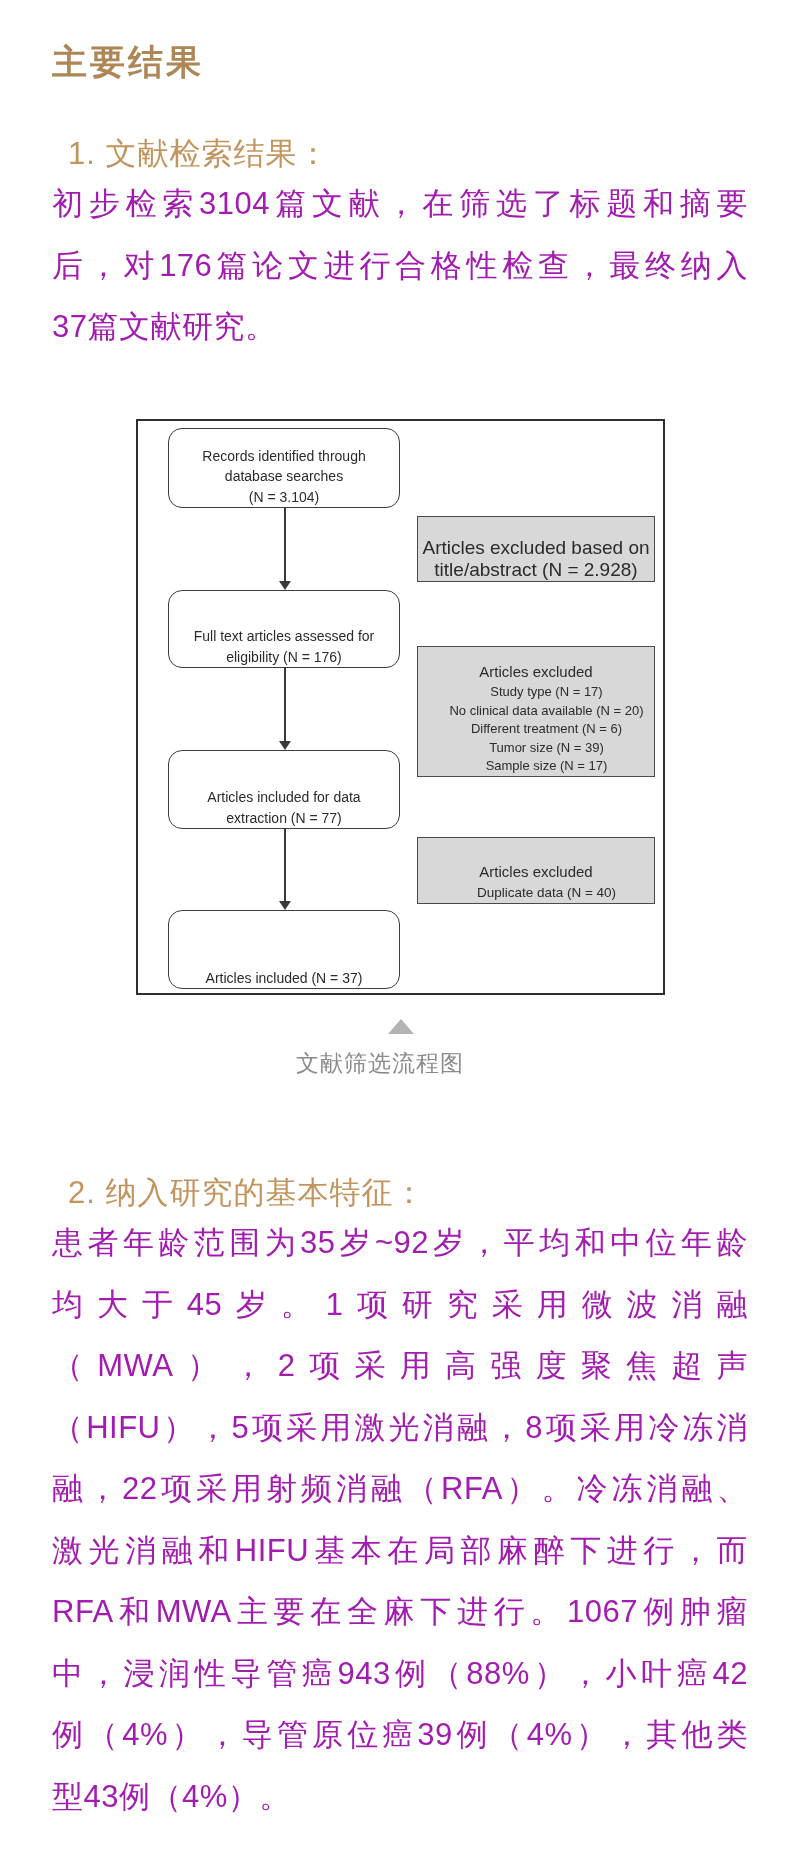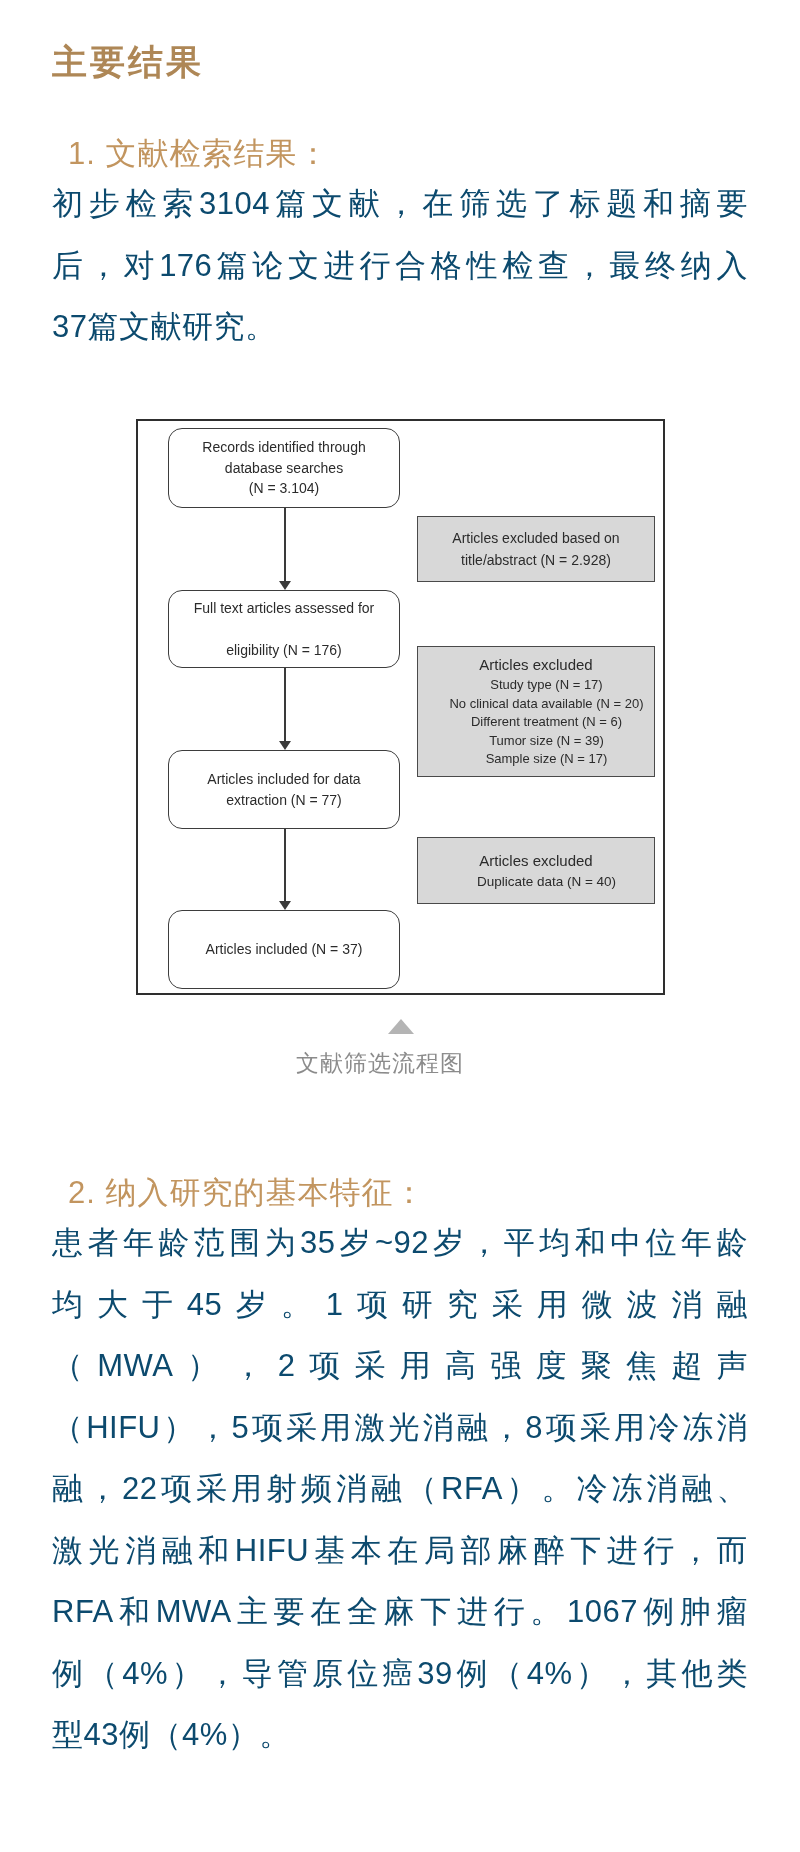--- a/index.html
+++ b/index.html
@@ -15,55 +15,55 @@
     letter-spacing:3px;color:#ae8756;
   }
   .sec-heading{
     position:absolute;left:52px;margin:16px;
     font-size:31px;line-height:40px;font-weight:400;color:#c2955f;
     letter-spacing:1px;
   }
   #sec1-heading{top:118px;}
   #sec2-heading{top:1157px;}
   .para{
-    position:absolute;left:52px;width:696px;color:#0c4a6e;
+    position:absolute;left:52px;width:696px;color:#a21caf;
     font-size:31px;letter-spacing:0.5px;
   }
   #para1{top:173px;}
   #para2{top:1212px;}
   .pline{
     height:61.5px;line-height:61.5px;white-space:nowrap;
     text-align:justify;text-align-last:justify;text-justify:inter-character;
     overflow:hidden;
   }
   .pline.last{text-align-last:left;}
   
   .flow{
     position:absolute;left:136px;top:419px;width:529px;height:576px;
     border:2px solid #2e2e2e;background:#ffffff;box-sizing:border-box;
     font-family:"Liberation Sans","DejaVu Sans",sans-serif;color:#2b2b2b;
   }
   .fbox{
     position:absolute;box-sizing:border-box;display:flex;
-    flex-direction:column;justify-content:center;text-align:center;
+    flex-direction:column;justify-content:flex-end;text-align:center;
   }
   .fbox.round{
     left:30px;width:232px;background:#ffffff;
     border:1.5px solid #3d3d3d;border-radius:14px;
     font-size:14px;line-height:20.5px;
   }
   .fbox.gray{
     left:279px;width:238px;background:#d8d8d8;
     border:1.5px solid #4a4a4a;
   }
   #fb-records{top:7px;height:80px;}
-  #fb-fulltext{top:169px;height:78px;gap:22px;}
+  #fb-fulltext{top:169px;height:78px;}
   #fb-extraction{top:329px;height:79px;}
   #fb-included{top:489px;height:79px;}
-  #fg-titleabs{top:95px;height:66px;font-size:14px;line-height:22px;}
+  #fg-titleabs{top:95px;height:66px;font-size:19px;line-height:22px;}
   #fg-reasons{top:225px;height:131px;}
   #fg-duplicate{top:416px;height:67px;}
   .gtitle{font-size:15px;line-height:22px;}
   .gitem{font-size:13px;line-height:18.6px;padding-left:21px;}
   #fg-duplicate .gitem{font-size:13.5px;line-height:20px;}
   .aline{position:absolute;left:146px;width:1.5px;background:#3a3a3a;}
   #al1{top:87px;height:73px;}
   #al2{top:247px;height:73px;}
   #al3{top:408px;height:72px;}
   .ahead{
@@ -157,17 +157,18 @@
   <h2 class="sec-heading" id="sec2-heading">2. 纳入研究的基本特征：</h2>
 
   <div class="para" id="para2">
     <div class="pline">患者年龄范围为35岁~92岁，平均和中位年龄</div>
     <div class="pline">均大于45岁。1项研究采用微波消融</div>
     <div class="pline">（MWA），2项采用高强度聚焦超声</div>
     <div class="pline">（HIFU），5项采用激光消融，8项采用冷冻消</div>
     <div class="pline">融，22项采用射频消融（RFA）。冷冻消融、</div>
     <div class="pline">激光消融和HIFU基本在局部麻醉下进行，而</div>
     <div class="pline">RFA和MWA主要在全麻下进行。1067例肿瘤</div>
+    <div class="pline">中，浸润性导管癌943例（88%），小叶癌42</div>
     <div class="pline">例（4%），导管原位癌39例（4%），其他类</div>
     <div class="pline last">型43例（4%）。</div>
   </div>
 
 </div>
 
 </body></html>

